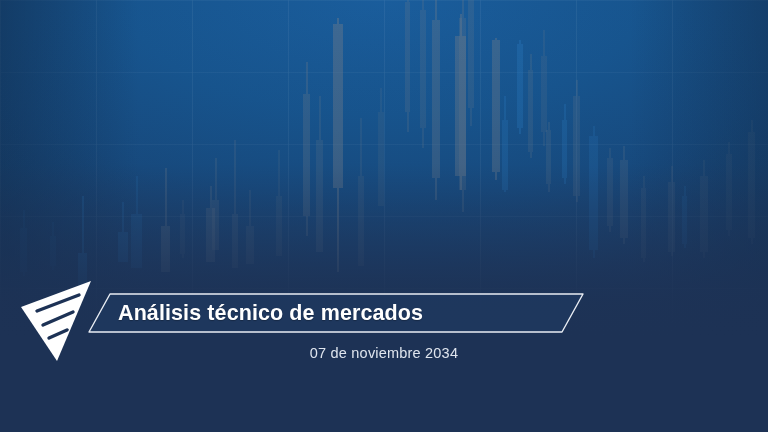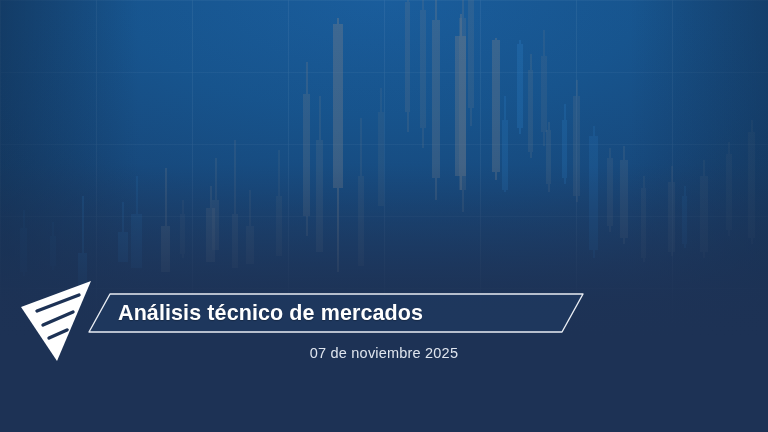--- a/index.html
+++ b/index.html
@@ -330,16 +330,16 @@
   <div class="title-plate">
     <div class="plate-shape">
       <svg viewBox="0 0 496 40" preserveAspectRatio="none" xmlns="http://www.w3.org/2000/svg" aria-hidden="true">
         <path d="M22 1 L495 1 L474 39 L1 39 Z" fill="#1f3a63" fill-opacity="0.62" stroke="#e9edf3" stroke-width="1.4" stroke-linejoin="round"></path>
       </svg>
     </div>
     <div class="title-text">Análisis técnico de mercados</div>
   </div>
 
   <div class="date-line">
-    <span class="date-inner">07 de noviembre 2025</span>
+    <span class="date-inner">07 de noviembre 2034</span>
   </div>
 
 </div>
 
 </body></html>

